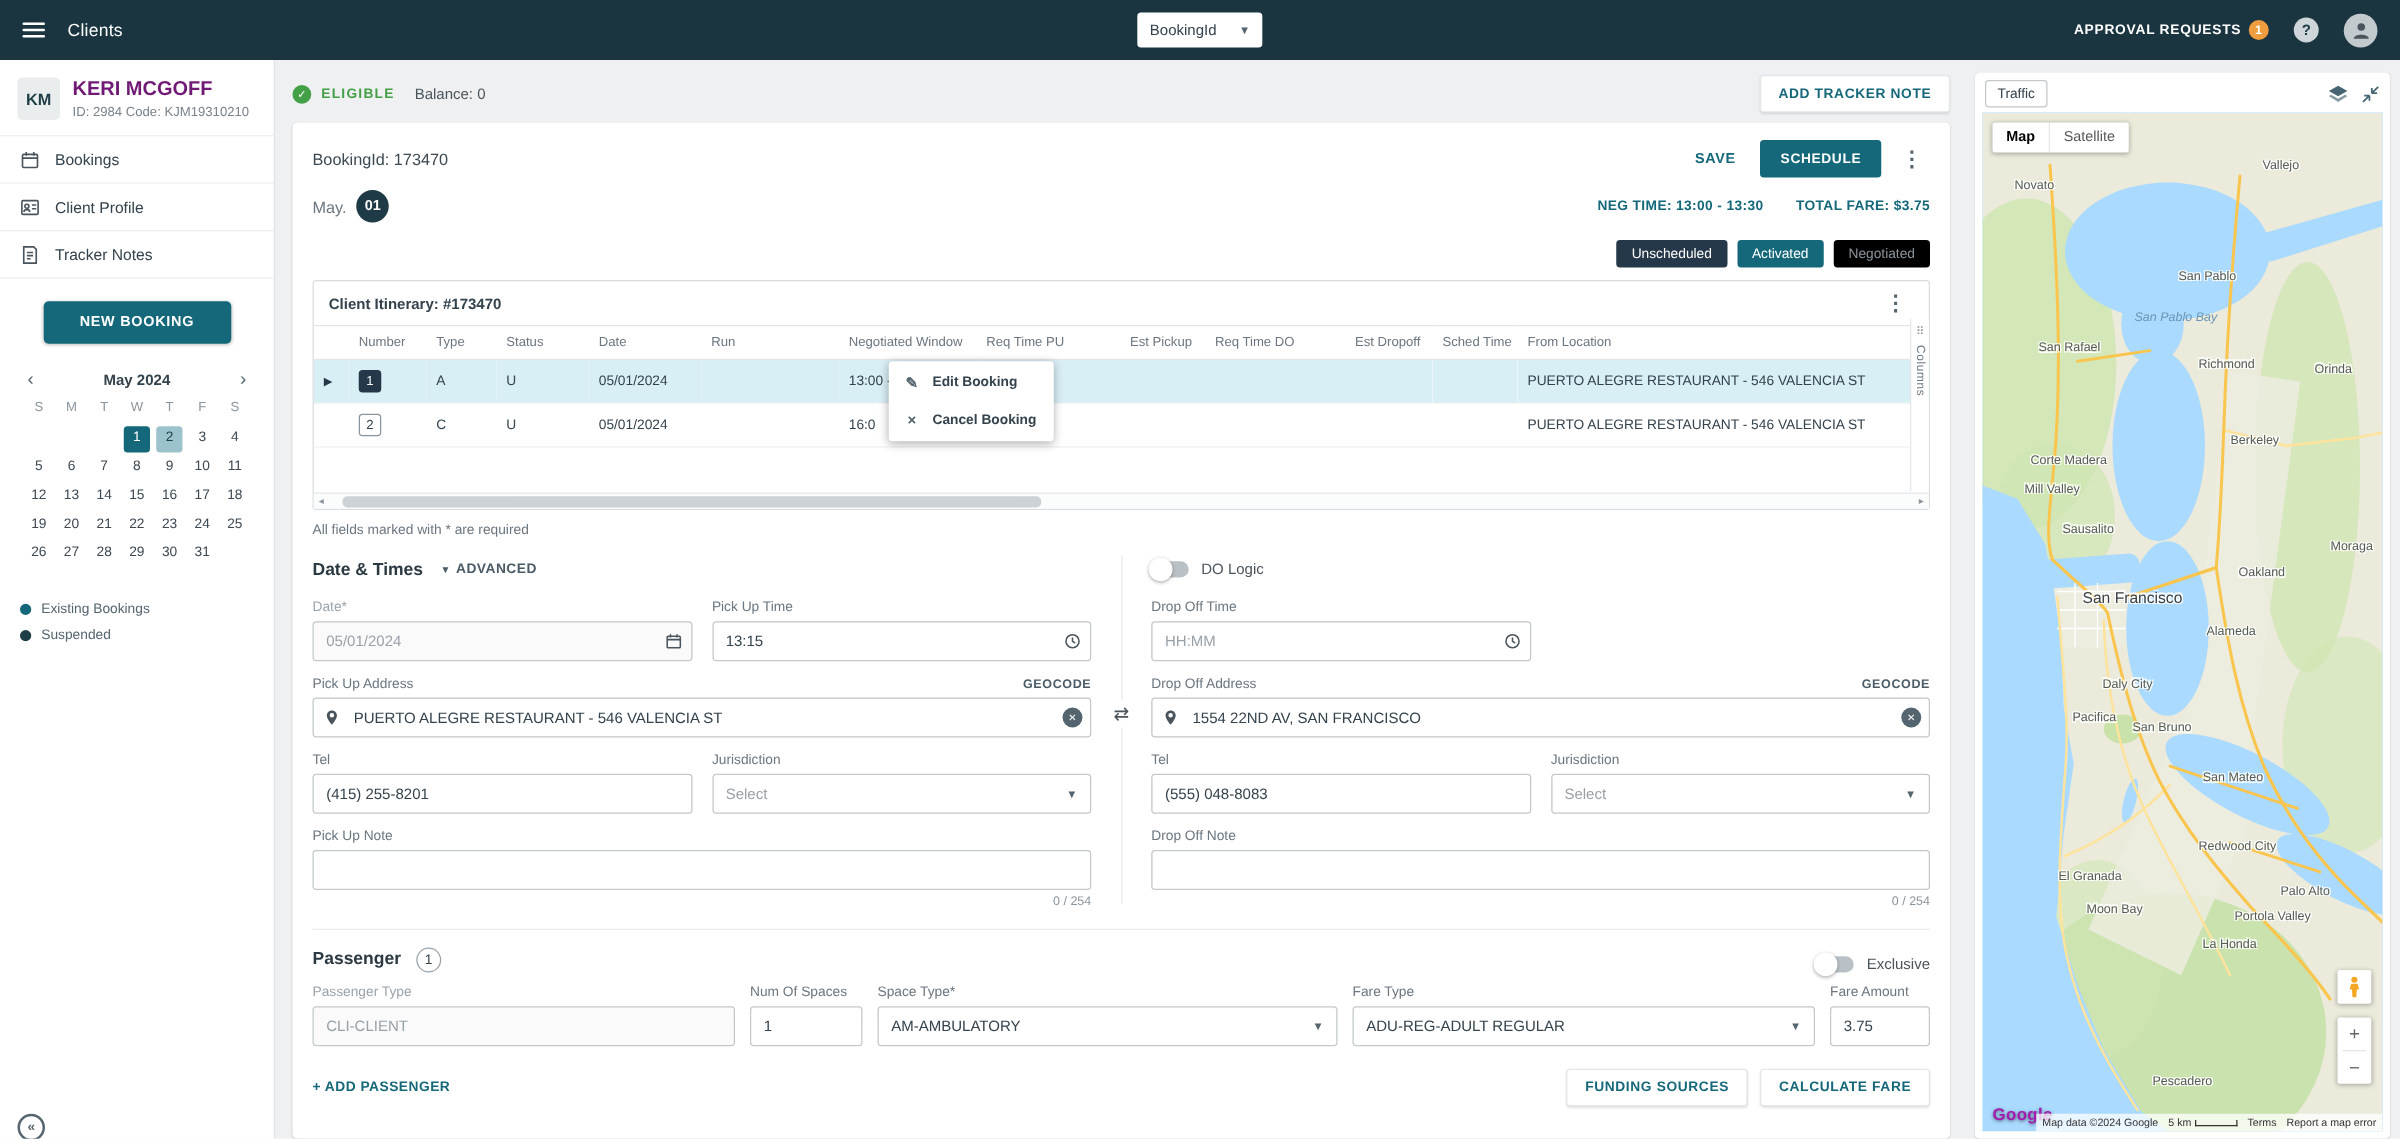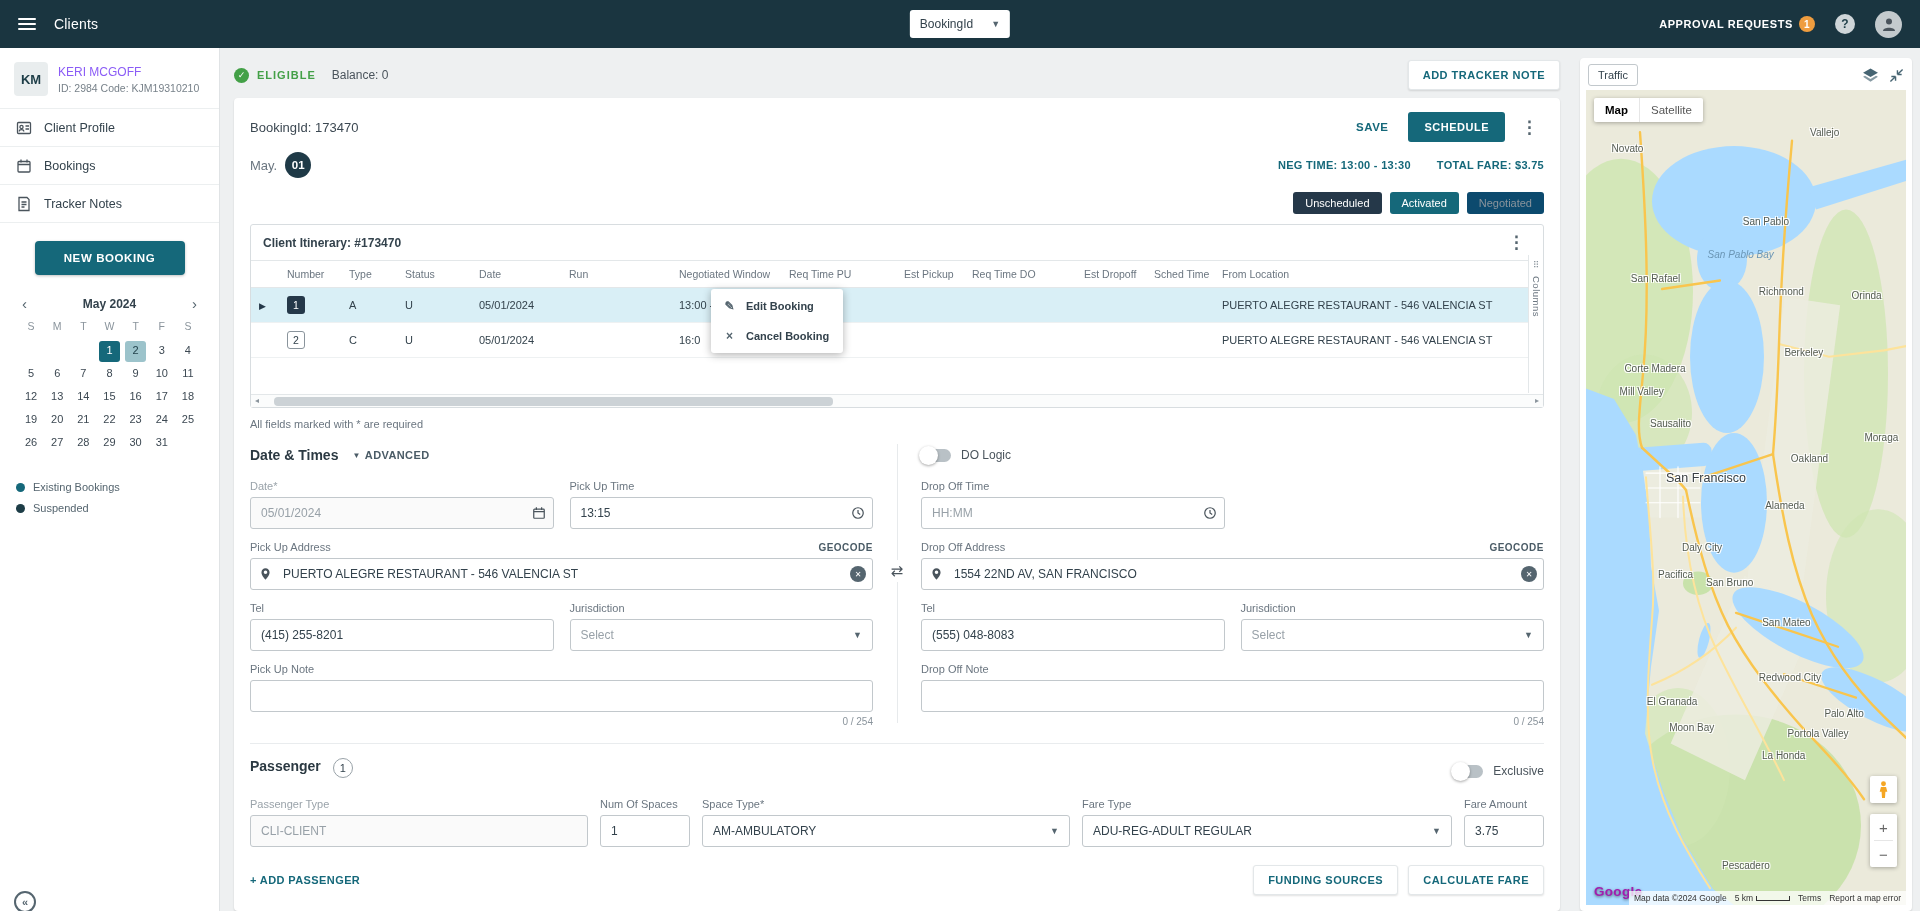--- a/index.html
+++ b/index.html
@@ -24,21 +24,21 @@
   .help-btn{width:20px;height:20px;border-radius:50%;background:#cfd6d9;color:#1d3d47;border:none;font-weight:bold;font-size:12px;display:flex;align-items:center;justify-content:center}
   .avatar-btn{width:27px;height:27px;border-radius:50%;background:#c3cacd;border:none;display:flex;align-items:center;justify-content:center}
 
   
   .layout{display:flex;height:877px}
 
   
   .sidebar{width:220px;background:#fff;border-right:1px solid #e0e3e5;display:flex;flex-direction:column;flex:0 0 220px}
   .client-row{display:flex;gap:10px;padding:14px 14px 12px;align-items:center}
   .client-avatar{width:34px;height:34px;border-radius:4px;background:#e9edee;color:#1d3d47;font-weight:bold;font-size:13px;display:flex;align-items:center;justify-content:center}
-  .client-name{font-size:12px;font-weight:normal;color:#8b5cf6}
+  .client-name{font-size:16px;font-weight:bold;color:#701a75}
   .client-id{font-size:10.5px;color:#78828a;margin-top:3px}
   .side-menu{border-top:1px solid #eceff0}
   .side-item{display:flex;align-items:center;gap:12px;height:38px;padding:0 16px;border-bottom:1px solid #eceff0;font-size:12.5px;color:#33424c;background:none;border-left:none;border-right:none;border-top:none;width:100%;text-align:left}
   .side-item svg{flex:0 0 16px}
   .new-booking{margin:18px auto 6px;display:block;width:150px;height:34px;background:var(--accent,#15687a);color:#fff;border:none;border-radius:4px;font-size:11.5px;font-weight:bold;letter-spacing:.6px;box-shadow:0 1px 3px rgba(0,0,0,.25)}
   .cal{padding:14px 18px 0}
   .cal-nav{display:flex;align-items:center;justify-content:space-between}
   .cal-nav .mon{font-size:12px;font-weight:bold;color:#33424c}
   .cal-arrow{background:none;border:none;font-size:15px;color:#55656f;padding:0 4px}
   .cal-head,.cal-grid{display:grid;grid-template-columns:repeat(7,1fr);margin-top:8px}
@@ -71,21 +71,21 @@
   .card-head{display:flex;align-items:center;gap:10px}
   .bk-id{font-size:13px;color:#3c4852}
   .date-row{display:flex;align-items:center;margin-top:10px}
   .month-lbl{font-size:13px;color:#6b7680}
   .day-circle{width:26px;height:26px;border-radius:50%;background:#1f3a47;color:#fff;font-size:11.5px;font-weight:bold;display:flex;align-items:center;justify-content:center;margin-left:8px}
   .negfare{margin-left:auto;display:flex;gap:26px;font-size:11px;font-weight:bold;color:var(--accent,#15687a);letter-spacing:.3px}
   .chips-row{display:flex;justify-content:flex-end;gap:8px;margin-top:14px}
   .chip{height:22px;padding:0 12px;border-radius:3px;font-size:11px;display:flex;align-items:center;border:none}
   .chip.dark{background:var(--dark,#253849);color:#fff}
   .chip.teal{background:var(--accent,#15687a);color:#fff}
-  .chip.muted{background:#0c4a6e;color:#8a949c}
+  .chip.muted{background:#000000;color:#8a949c}
 
   
   .itin{border:1px solid #d8dde0;border-radius:3px;margin-top:10px;position:relative}
   .itin-head{display:flex;align-items:center;padding:7px 12px}
   .itin-title{font-size:12px;font-weight:bold;color:#33424c}
   .itin table{width:100%;border-collapse:collapse;table-layout:fixed;font-size:11px}
   .itin th{font-weight:normal;color:#6b7680;text-align:left;padding:7px 8px;font-size:10.5px;border-top:1px solid #e3e7e9;border-bottom:1px solid #e3e7e9;white-space:nowrap;overflow:hidden}
   .itin td{padding:8px 8px;color:#33424c;border-bottom:1px solid #eef1f2;white-space:nowrap;overflow:hidden}
   tr.sel td{background:var(--row-highlight,#d9eff6)}
   .exp{color:#253849;font-size:9px}
@@ -136,21 +136,21 @@
   .sel-box{width:100%;height:32px;border:1px solid #c2c8cc;border-radius:3px;padding:0 10px;font-size:12px;display:flex;align-items:center;justify-content:space-between;background:#fff;color:#33424c}
   .sel-box .ph{color:#98a1a8}
   .sel-box .caret{font-size:9px;color:#55656f}
   .counter{font-size:10px;color:#8a949c;text-align:right;margin-top:4px}
   .swap-btn{position:absolute;left:50%;top:118px;transform:translateX(-50%);background:#fff;border:none;color:#4a545c;font-size:15px;padding:2px 1px;z-index:2}
 
   .pass-sec{margin-top:16px;border-top:1px solid #e9ecee;padding-top:14px}
   .pass-title{display:flex;align-items:flex-start;gap:12px}
   .count-badge{width:20px;height:20px;border-radius:50%;border:1px solid #99a2a8;color:#33424c;font-size:11px;display:flex;align-items:center;justify-content:center}
   .excl{margin-left:auto}
-  .pass-fields{display:flex;gap:12px;margin-top:14px}
+  .pass-fields{display:flex;gap:12px;margin-top:4px}
   .pf1{flex:0 0 338px}.pf2{flex:0 0 90px}.pf3{flex:1 1 320px}.pf4{flex:1 1 322px}.pf5{flex:0 0 80px}
   .pass-actions{display:flex;align-items:center;margin-top:18px}
   .add-pass{background:none;border:none;color:var(--accent,#15687a);font-size:11px;font-weight:bold;letter-spacing:.4px}
   .pass-actions .btns{margin-left:auto;display:flex;gap:10px}
 
   
   .map-panel{flex:0 0 332px;margin:10px 8px 14px 6px;background:#fff;border-radius:4px;box-shadow:0 1px 2px rgba(0,0,0,.14);padding:6px;display:flex;flex-direction:column}
   .map-toolbar{height:26px;display:flex;align-items:center;padding:0 2px 4px}
   .traffic-chip{height:22px;padding:0 9px;border:1px solid #c2c8cc;border-radius:3px;background:#fff;font-size:11px;color:#33424c}
   .map-tools{margin-left:auto;display:flex;gap:10px;align-items:center}
@@ -211,32 +211,32 @@
     <div class="client-row">
       <span class="client-avatar">KM</span>
       <span>
         <div class="client-name">KERI MCGOFF</div>
         <div class="client-id">ID: 2984 Code: KJM19310210</div>
       </span>
     </div>
     <nav class="side-menu">
       <button class="side-item">
         <svg width="16" height="16" viewBox="0 0 16 16" fill="none" stroke="#4a545c" stroke-width="1.3">
+            <rect x="2" y="3.5" width="12" height="10.5" rx="1"></rect>
+            <path d="M2 6.5h12M5 1.5v3M11 1.5v3"></path>
+          </svg>
+        <span>Bookings</span>
+      </button>
+      <button class="side-item">
+        <svg width="16" height="16" viewBox="0 0 16 16" fill="none" stroke="#4a545c" stroke-width="1.3">
             <rect x="1.5" y="2.5" width="13" height="11" rx="1"></rect>
             <circle cx="5.5" cy="7" r="1.6"></circle>
             <path d="M3.2 11.5c0-2.4 4.6-2.4 4.6 0M9.5 6h3.5M9.5 9h3.5"></path>
           </svg>
         <span>Client Profile</span>
-      </button>
-      <button class="side-item">
-        <svg width="16" height="16" viewBox="0 0 16 16" fill="none" stroke="#4a545c" stroke-width="1.3">
-            <rect x="2" y="3.5" width="12" height="10.5" rx="1"></rect>
-            <path d="M2 6.5h12M5 1.5v3M11 1.5v3"></path>
-          </svg>
-        <span>Bookings</span>
       </button>
       <button class="side-item">
         <svg width="16" height="16" viewBox="0 0 16 16" fill="none" stroke="#4a545c" stroke-width="1.3">
             <path d="M3 1.5h8l2 2v11H3z"></path>
             <path d="M5.5 6h5M5.5 8.5h5M5.5 11h3"></path>
           </svg>
         <span>Tracker Notes</span>
       </button>
     </nav>
     <button class="new-booking">NEW BOOKING</button>

